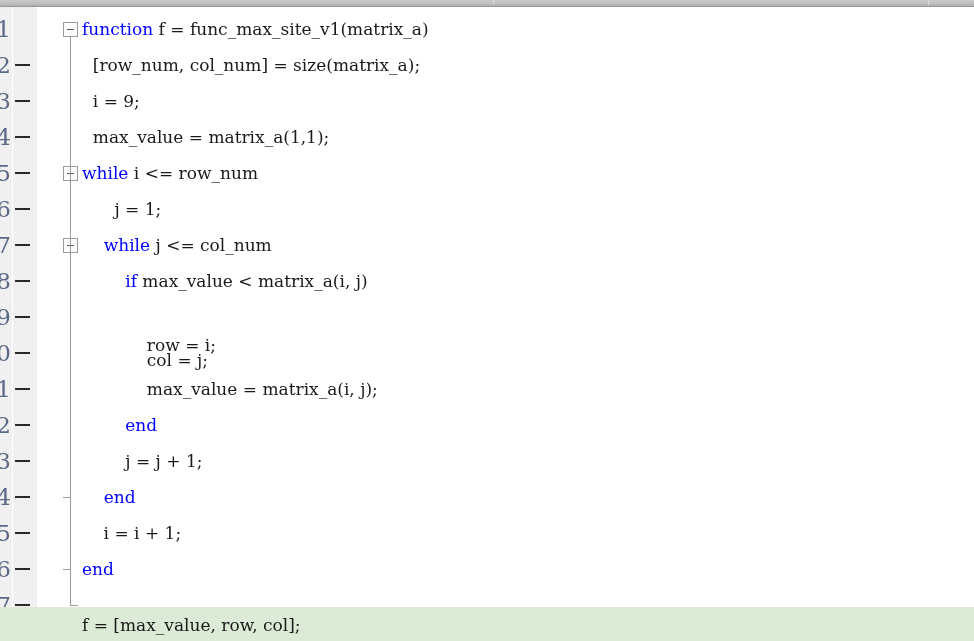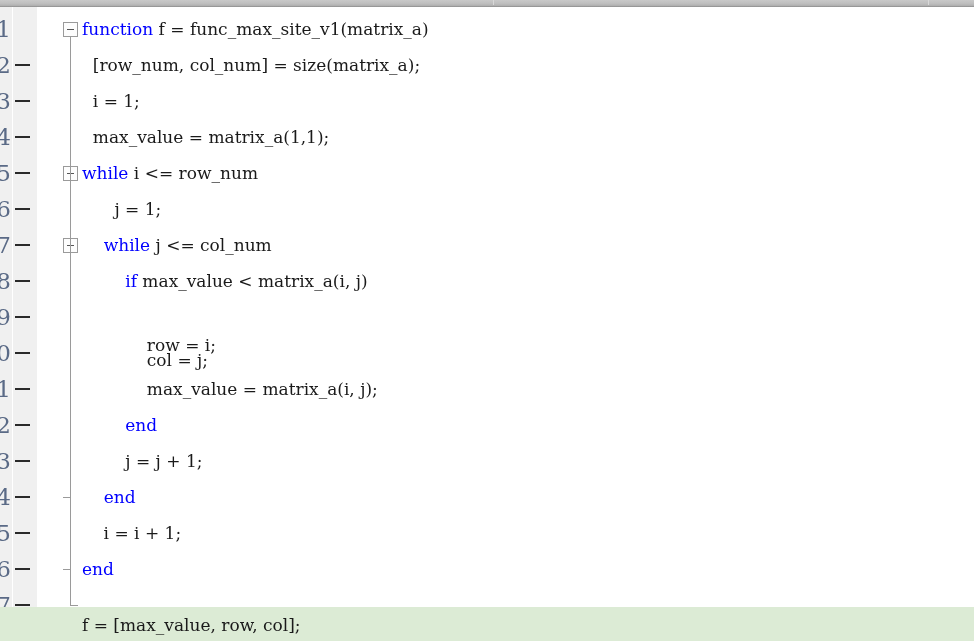--- a/index.html
+++ b/index.html
@@ -259,21 +259,21 @@
         <div class="foldtick" style="top: 562px;"></div>
         <div class="foldend" style="top: 598px;"></div>
         <div class="foldline" style="top: 30px; height: 568px;"></div>
       </div>
   </div>
 
   <div class="code">
     <div id="code-rows">
         <div class="code-line" style="top: 4px;"><span class="txt"><span class="kw">function</span><span> f = func_max_site_v1(matrix_a)</span></span></div>
         <div class="code-line" style="top: 40px;"><span class="txt"><span>  [row_num, col_num] = size(matrix_a);</span></span></div>
-        <div class="code-line" style="top: 76px;"><span class="txt"><span>  i = 1;</span></span></div>
+        <div class="code-line" style="top: 76px;"><span class="txt"><span>  i = 9;</span></span></div>
         <div class="code-line" style="top: 112px;"><span class="txt"><span>  max_value = matrix_a(1,1);</span></span></div>
         <div class="code-line" style="top: 148px;"><span class="txt"><span class="kw">while</span><span> i &lt;= row_num</span></span></div>
         <div class="code-line" style="top: 184px;"><span class="txt"><span>      j = 1;</span></span></div>
         <div class="code-line" style="top: 220px; padding-left: 44px;"><span class="txt"><span>    </span><span class="kw">while</span><span> j &lt;= col_num</span></span></div>
         <div class="code-line" style="top: 256px;"><span class="txt"><span>        </span><span class="kw">if</span><span> max_value &lt; matrix_a(i, j)</span></span></div>
         <div class="code-line" style="top: 292px; margin-top: 28px;"><span class="txt"><span>            row = i;</span></span></div>
         <div class="code-line" style="top: 328px; margin-top: 7px;"><span class="txt"><span>            col = j;</span></span></div>
         <div class="code-line" style="top: 364px;"><span class="txt"><span>            max_value = matrix_a(i, j);</span></span></div>
         <div class="code-line" style="top: 400px;"><span class="txt"><span>        </span><span class="kw">end</span></span></div>
         <div class="code-line" style="top: 436px;"><span class="txt"><span>        j = j + 1;</span></span></div>

